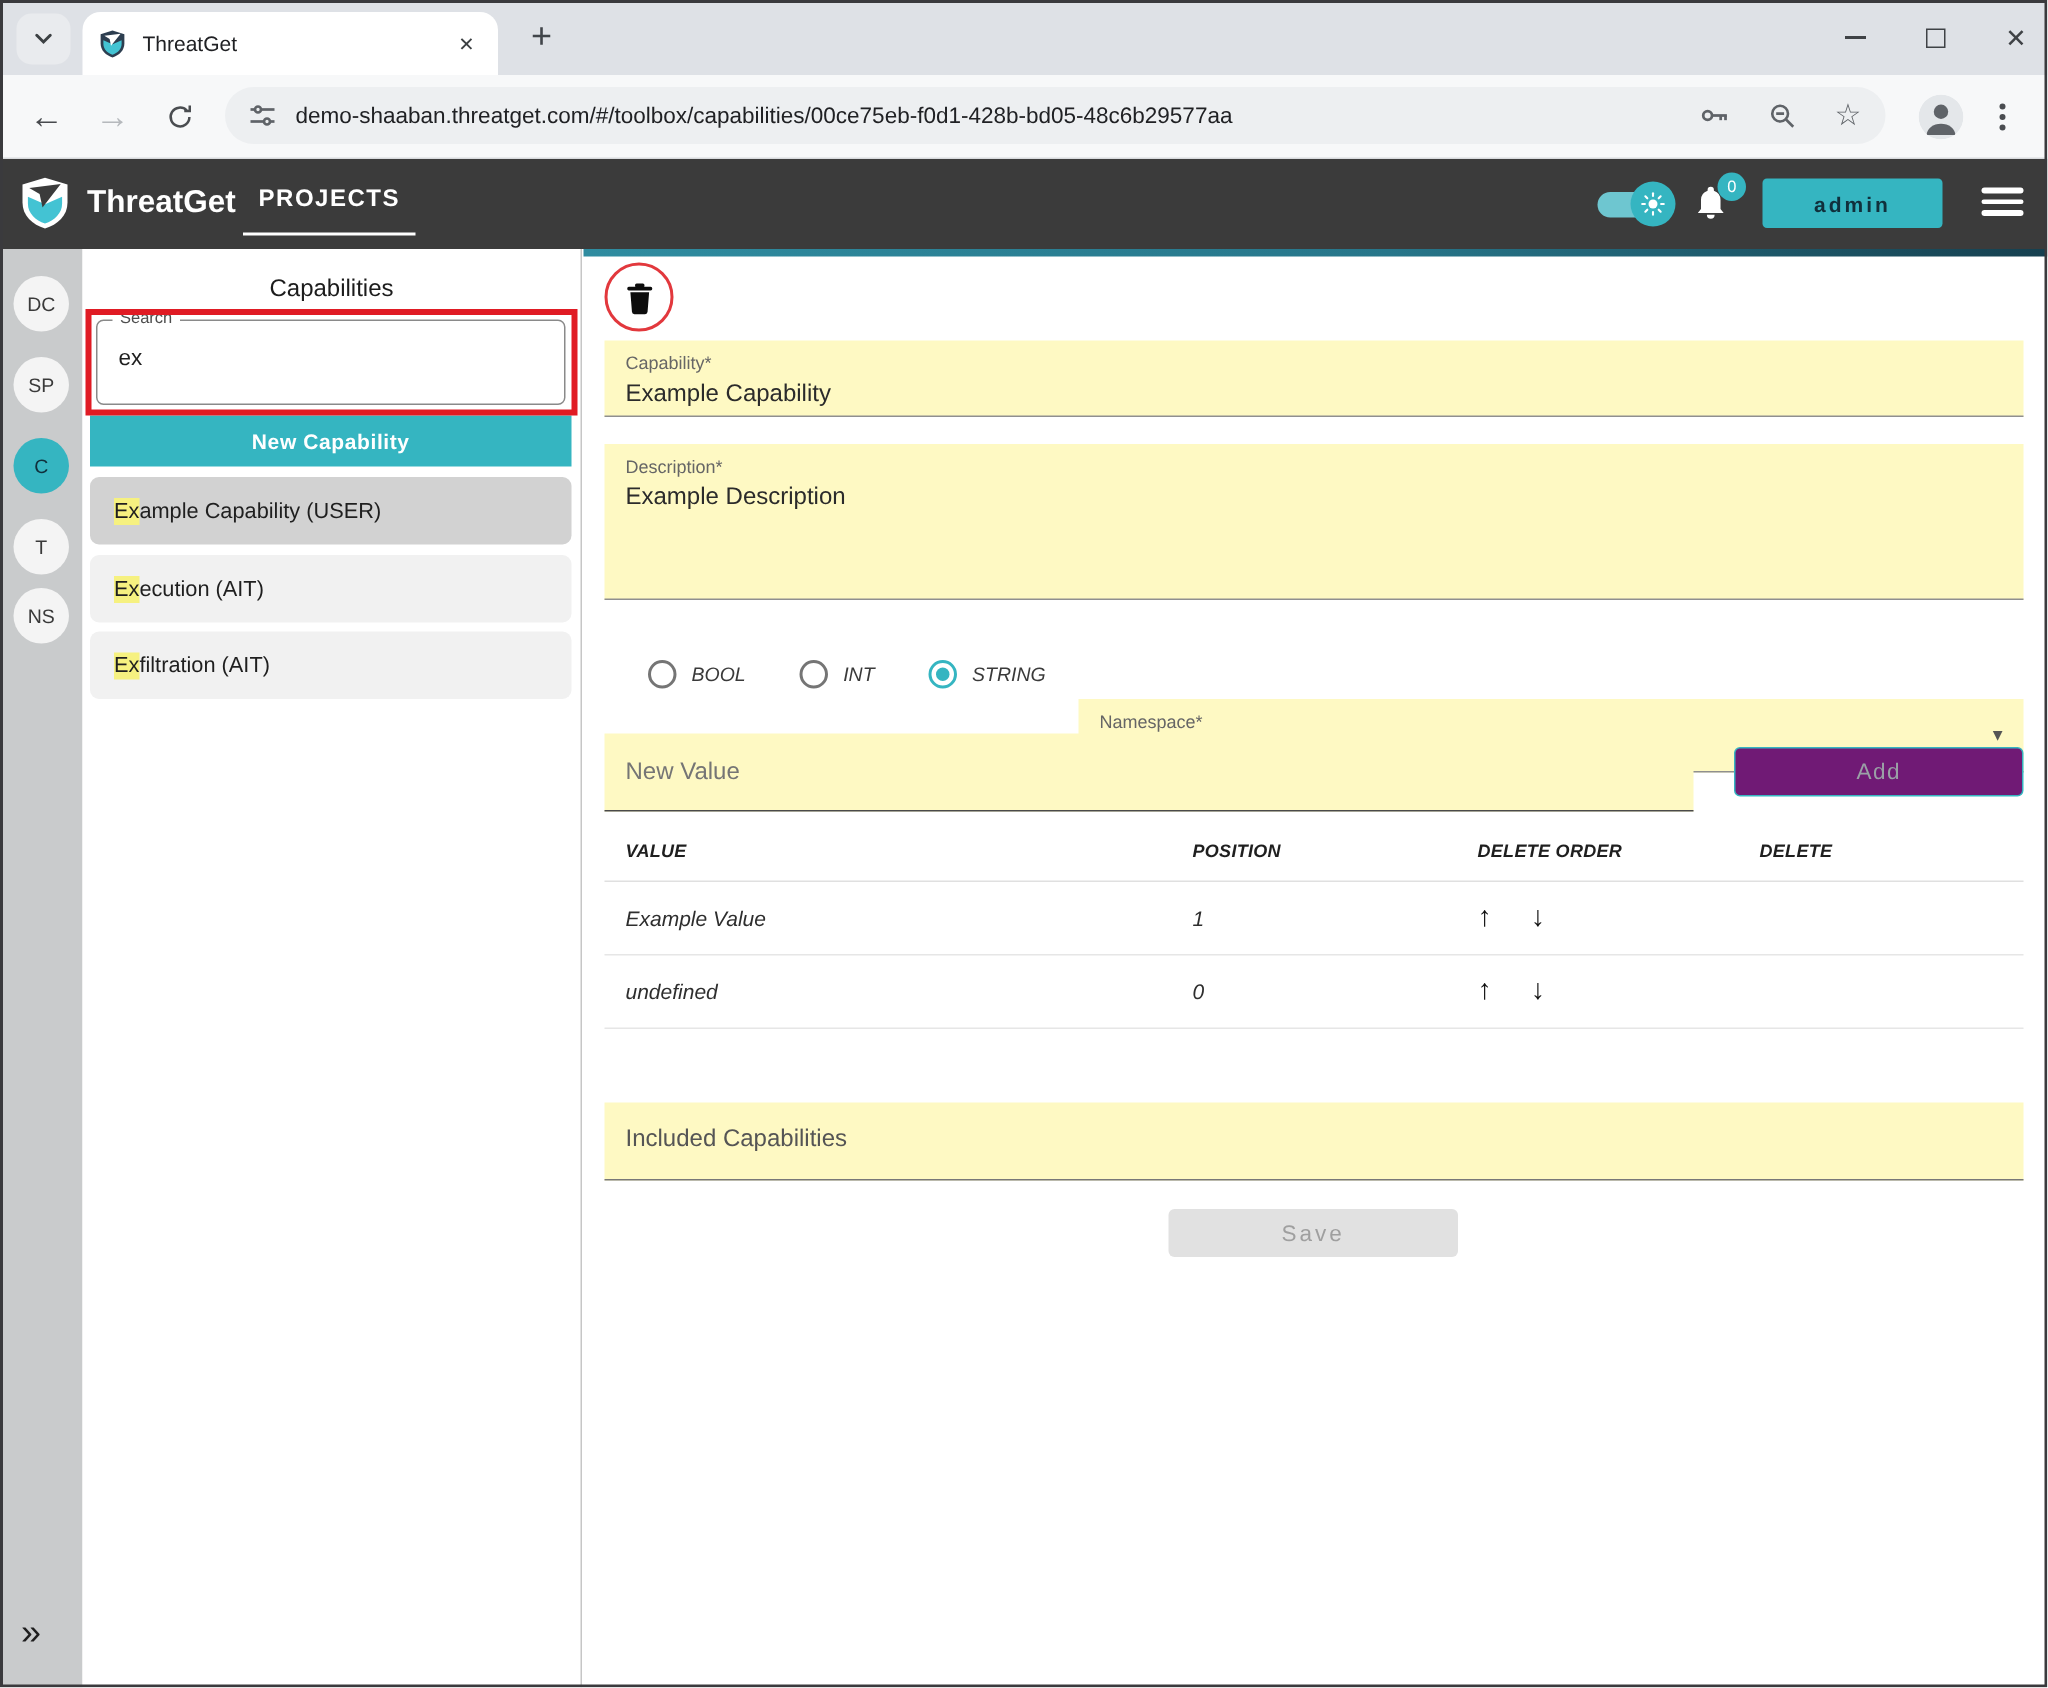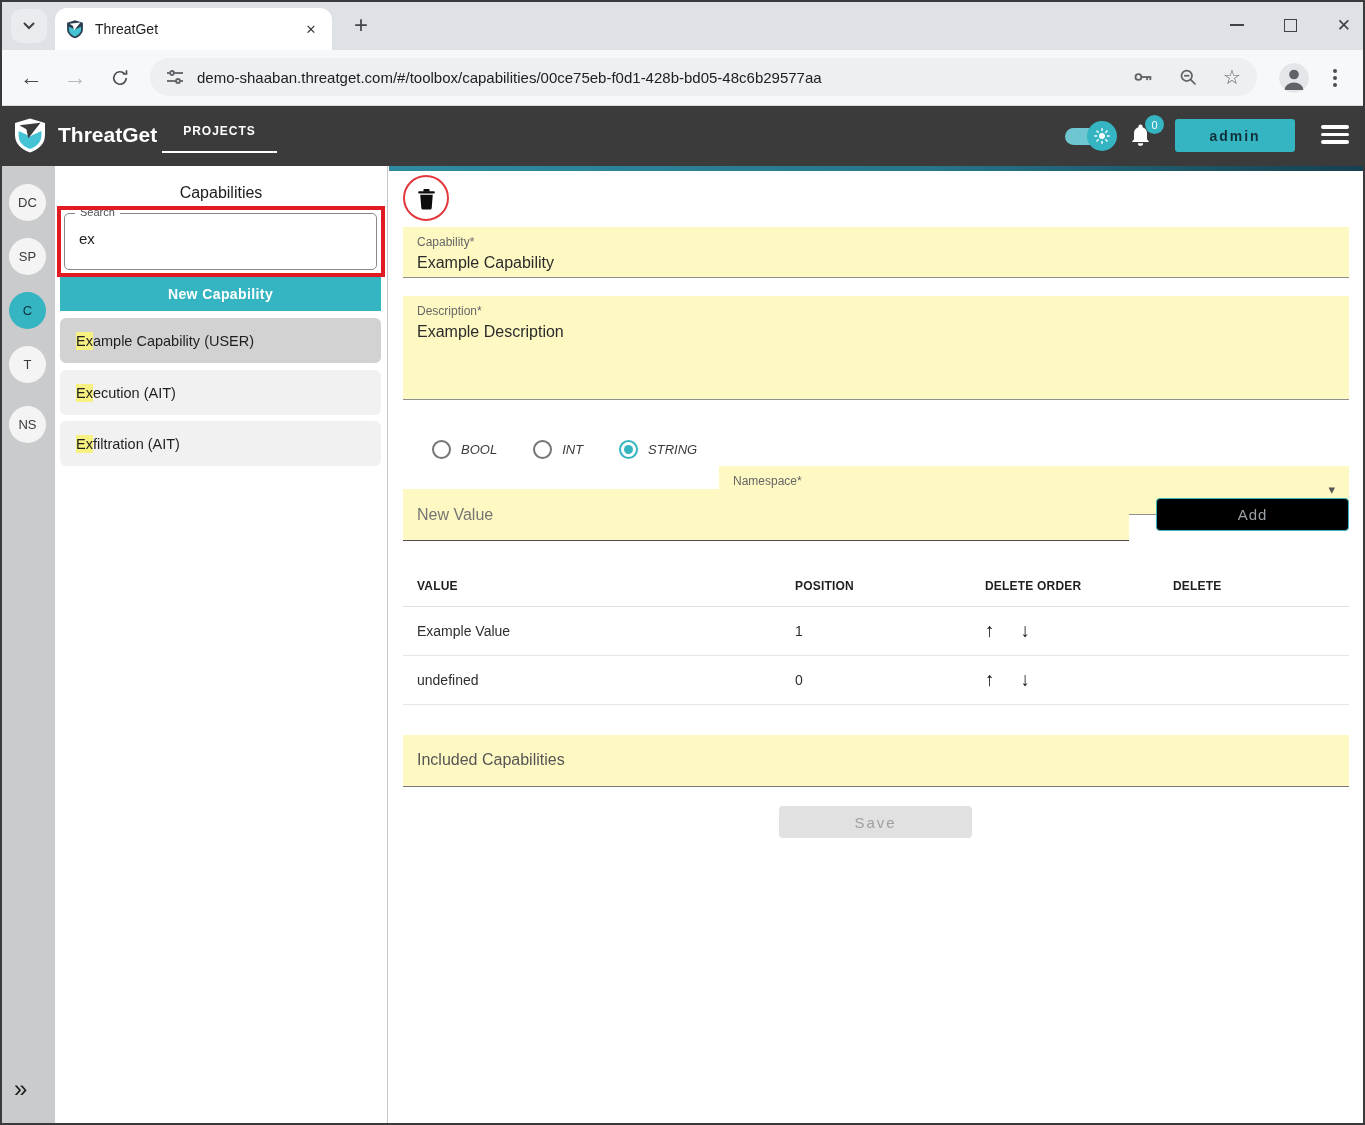--- a/index.html
+++ b/index.html
@@ -29,21 +29,21 @@
   .omni-right{display:flex;align-items:center;gap:24px;margin-left:12px;}
   .star-ico{font-size:20px;color:#5f6368;line-height:1;}
   .avatar-btn{position:absolute;right:56px;top:13px;width:30px;height:30px;border-radius:50%;overflow:hidden;}
   .kebab{position:absolute;right:18px;top:14px;width:24px;height:28px;display:flex;flex-direction:column;align-items:center;justify-content:center;gap:3px;}
   .kebab i{width:4px;height:4px;border-radius:50%;background:#4a4d51;}
 
   
   .appbar{position:absolute;top:106px;left:0;right:0;height:60px;background:#3b3b3b;}
   .brand{position:absolute;left:12px;top:10px;display:flex;align-items:center;gap:10px;}
   .brand-name{color:#fff;font-size:21px;font-weight:bold;}
-  .projects{position:absolute;left:162px;top:18px;width:115px;text-align:center;color:#fff;font-size:12px;font-weight:bold;letter-spacing:1px;padding-bottom:13px;border-bottom:2px solid #fff;cursor:pointer;}
+  .projects{position:absolute;left:162px;top:18px;width:115px;text-align:center;color:#fff;font-size:16px;font-weight:bold;letter-spacing:1px;padding-bottom:13px;border-bottom:2px solid #fff;cursor:pointer;}
   .theme-toggle{position:absolute;right:256px;top:22px;width:44px;height:17px;border-radius:9px;background:#6ec6d0;}
   .theme-knob{position:absolute;right:-8px;top:-7px;width:30px;height:30px;border-radius:50%;background:#35b5c1;display:flex;align-items:center;justify-content:center;}
   .bell-wrap{position:absolute;right:212px;top:17px;width:24px;height:26px;}
   .bell-badge{position:absolute;top:-8px;right:-11px;width:19px;height:19px;border-radius:50%;background:#35b5c1;color:#fff;font-size:11px;display:flex;align-items:center;justify-content:center;}
   .admin-btn{position:absolute;right:70px;top:13px;width:120px;height:33px;background:#35b5c1;border-radius:3px;color:#10303c;font-size:14px;font-weight:bold;letter-spacing:2px;display:flex;align-items:center;justify-content:center;cursor:pointer;}
   .hamburger{position:absolute;right:16px;top:19px;width:28px;display:flex;flex-direction:column;gap:4px;cursor:pointer;}
   .hamburger i{height:3.5px;background:#fff;border-radius:2px;}
 
   
   .content{position:absolute;top:166px;left:0;right:0;bottom:0;background:#fff;}
@@ -74,22 +74,22 @@
   .radio-group{position:absolute;left:43px;top:274px;display:flex;gap:36px;font-style:italic;}
   .radio{display:flex;align-items:center;gap:10px;cursor:pointer;}
   .rb{width:19px;height:19px;border-radius:50%;border:2px solid #757575;box-sizing:border-box;position:relative;background:#fff;}
   .radio.checked .rb{border-color:#35b5c1;}
   .radio.checked .rb::after{content:"";position:absolute;left:3px;top:3px;width:9px;height:9px;border-radius:50%;background:#35b5c1;}
   .rlabel{font-size:13px;color:#3a3a3a;font-weight:500;}
   .ns-field{left:330px;top:252px;width:630px;height:48px;margin-top:48px;}
   .ns-caret{position:absolute;right:14px;top:16px;font-size:13px;color:#555;}
   .newvalue-field{left:14px;top:323px;width:726px;height:51px;border-bottom:1.5px solid #4a4a4a;}
   .placeholder{position:absolute;left:14px;top:17px;font-size:16px;color:#757575;}
-  .add-btn{position:absolute;left:767px;top:332px;width:193px;height:33px;background:#000000;border:1.5px solid #35b5c1;border-radius:4px;color:#9aa0a6;font-size:15px;letter-spacing:1px;display:flex;align-items:center;justify-content:center;box-sizing:border-box;cursor:pointer;}
-  .vtable{position:absolute;left:14px;top:400px;width:946px;}
+  .add-btn{position:absolute;left:767px;top:332px;width:193px;height:33px;background:#701a75;border:1.5px solid #35b5c1;border-radius:4px;color:#9aa0a6;font-size:15px;letter-spacing:1px;display:flex;align-items:center;justify-content:center;box-sizing:border-box;cursor:pointer;}
+  .vtable{position:absolute;left:14px;top:381px;width:946px;font-style:italic;}
   .trow{display:grid;grid-template-columns:380px 190px 188px 1fr;align-items:center;}
   .thead{height:40px;border-bottom:1px solid #e0e0e0;}
   .thead span{font-size:12px;font-weight:bold;color:#1f1f1f;padding-left:12px;letter-spacing:.2px;}
   .thead span:first-child{padding-left:14px;}
   .tbody-row{height:48px;border-bottom:1px solid #e6e6e6;font-size:14px;color:#2e2e2e;}
   .tbody-row .cell{padding-left:12px;}
   .tbody-row .cell:first-child{padding-left:14px;}
   .order-cell{display:flex;gap:26px;padding-left:12px;}
   .order-arrow{font-size:19px;color:#111;cursor:pointer;}
   .included-field{left:14px;top:569px;width:946px;height:51px;border-bottom:1px solid #787878;text-align:right;}
@@ -217,21 +217,21 @@
   </div>
 
   <div class="content">
 
     <div class="rail">
       <div class="rail-expand">»</div>
     <div class="rail-btn" style="top: 18px;">DC</div>
         <div class="rail-btn" style="top: 72px;">SP</div>
         <div class="rail-btn active" style="top: 126px;">C</div>
         <div class="rail-btn" style="top: 180px;">T</div>
-        <div class="rail-btn" style="top: 240px; text-align: right;">NS</div>
+        <div class="rail-btn" style="top: 226px; text-align: right;">NS</div>
       </div>
 
     <div class="sidebar">
       <div class="sidebar-title">Capabilities</div>
       <div class="search-annotation"></div>
       <div class="search-field">
         <span class="search-label">Search</span>
         <span class="search-value">ex</span>
       </div>
       <div class="new-cap-btn">New Capability</div>

